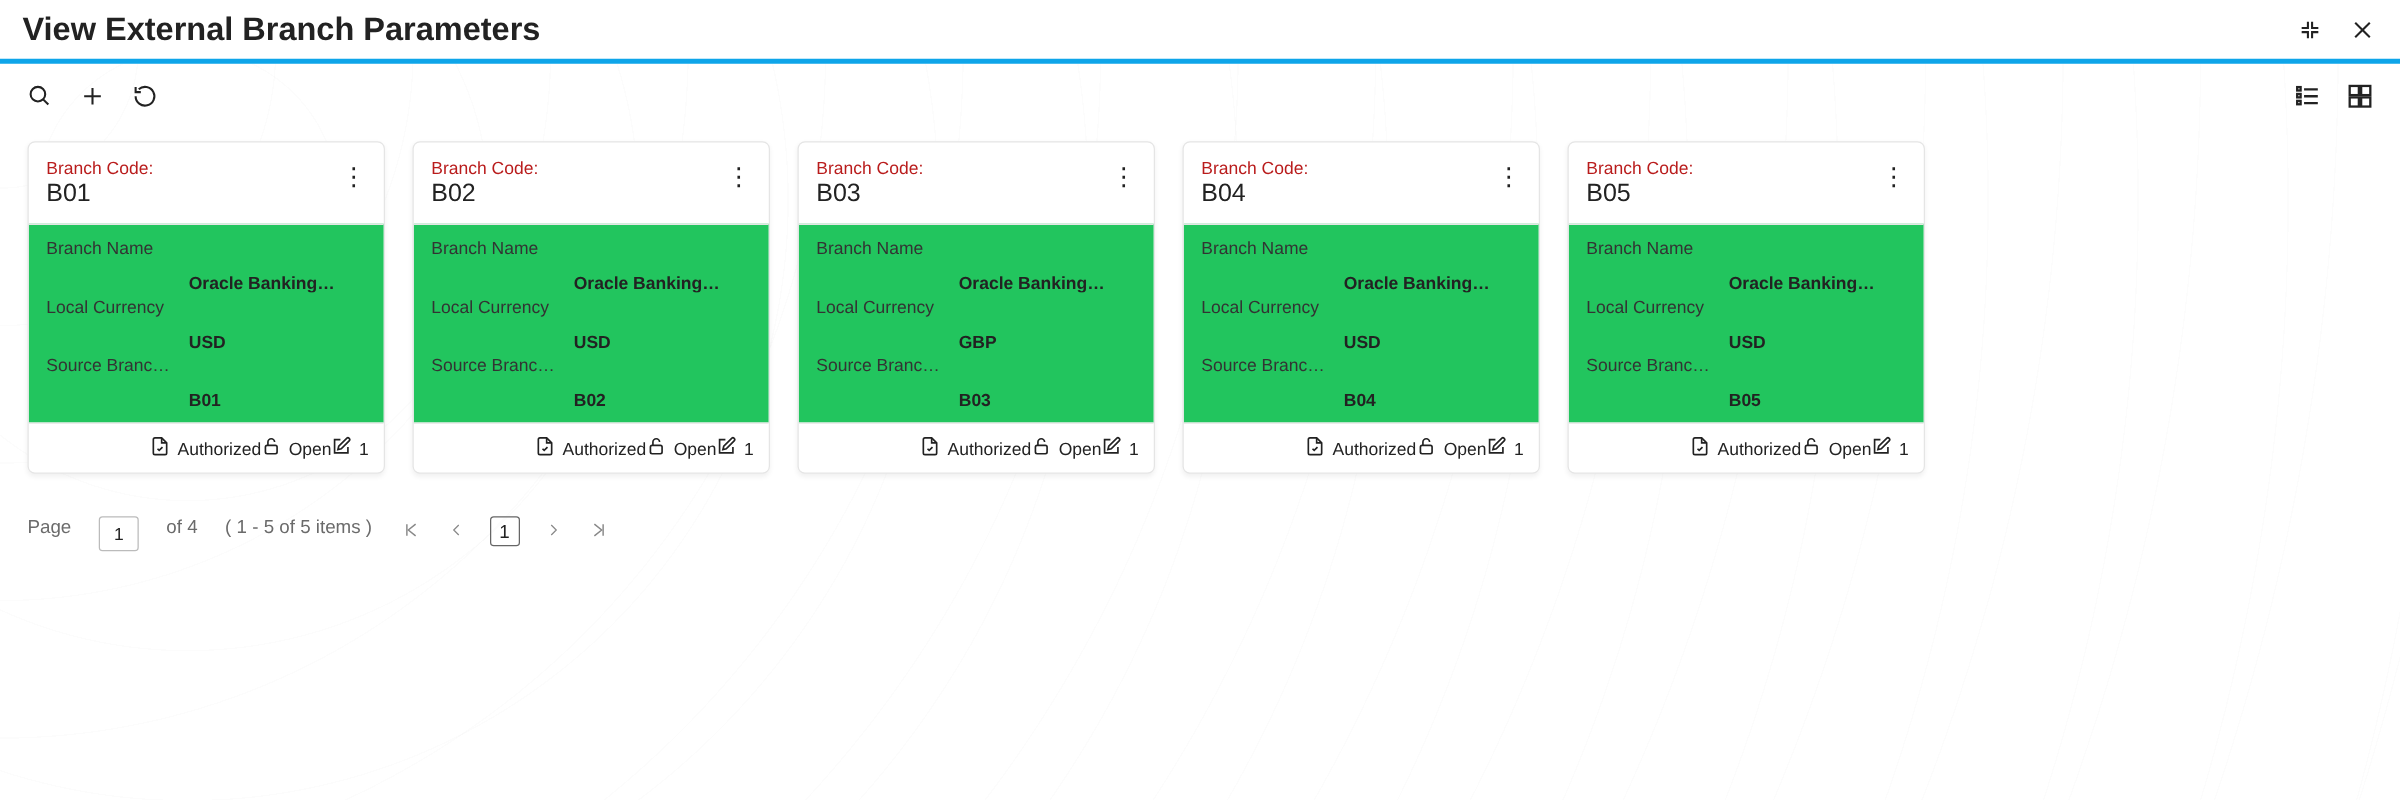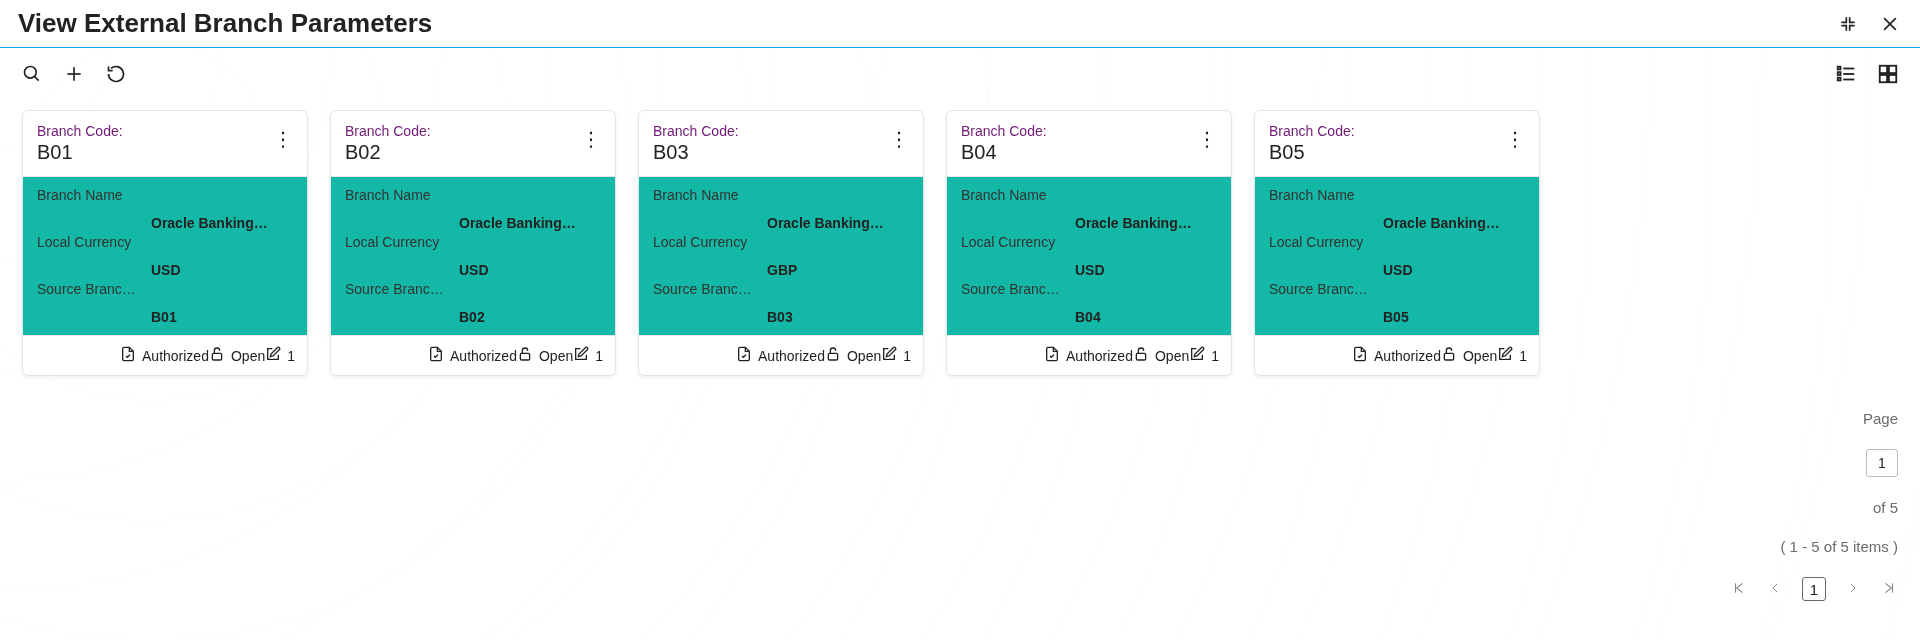--- a/index.html
+++ b/index.html
@@ -33,21 +33,21 @@
     height: 640px;
     box-sizing: border-box;
   }
 
   
   .header {
     display: flex;
     align-items: center;
     justify-content: space-between;
     padding: 8px 18px 8px 18px;
-    border-bottom: 1px solid #0ea5e9;
+    border-bottom: 4px solid #0ea5e9;
     background: #fff;
     position: relative;
     z-index: 2;
   }
   .header h1 {
     margin: 0;
     font-size: 26px;
     font-weight: 700;
   }
   .header-right {
@@ -100,36 +100,36 @@
     overflow: hidden;
   }
   .card-header {
     padding: 12px 14px 12px 14px;
     display: flex;
     justify-content: space-between;
     align-items: flex-start;
   }
   .card-header-text .label {
     font-size: 14px;
-    color: #701a75;
+    color: #b91c1c;
   }
   .card-header-text .value {
     font-size: 20px;
     font-weight: 400;
     margin-top: 2px;
   }
   .kebab {
     font-size: 20px;
     line-height: 1;
     padding-top: 6px;
     letter-spacing: 0;
   }
 
   .card-body {
-    background: #14b8a6;
+    background: #22c55e;
     padding: 10px 14px 10px 14px;
     border-top: 1px solid #e5e5e5;
     display: grid;
     grid-template-columns: 110px 1fr;
     row-gap: 3px;
     column-gap: 4px;
     font-size: 14px;
   }
   .card-body .k {
     color: #333;
@@ -157,28 +157,27 @@
   .status-item {
     display: inline-flex;
     align-items: center;
     gap: 6px;
   }
   .status-item svg { flex-shrink:0; }
 
   
   .pagination {
     display: flex;
-    align-items: flex-end;
+    align-items: flex-start;
     gap: 22px;
     padding: 22px 22px;
     font-size: 15px;
     color: #6b6b6b;
     position: relative;
     z-index: 2;
-    flex-direction: column;
   }
   .page-input {
     width: 26px;
     height: 24px;
     text-align: center;
     font-size: 14px;
     border: 1px solid #bbb;
     border-radius: 3px;
     background: #fff;
     color: #222;
@@ -479,21 +478,21 @@
               </svg></span>
         <span>1</span>
       </span>
     </div>
   </div>
     </div>
 
   <div class="pagination">
     <span>Page</span>
     <input class="page-input" value="1" style="">
-    <span>of 5</span>
+    <span>of 4</span>
     <span>( 1 - 5 of 5 items )</span>
     <div class="pg-nav">
       <span class="pg-btn">
         <svg width="14" height="14" viewBox="0 0 24 24" fill="none" stroke="currentColor" stroke-width="2">
             <line x1="6" y1="4" x2="6" y2="20"></line>
             <polyline points="18 4 8 12 18 20"></polyline>
           </svg>
       </span>
       <span class="pg-btn">
         <svg width="12" height="12" viewBox="0 0 24 24" fill="none" stroke="currentColor" stroke-width="2">

